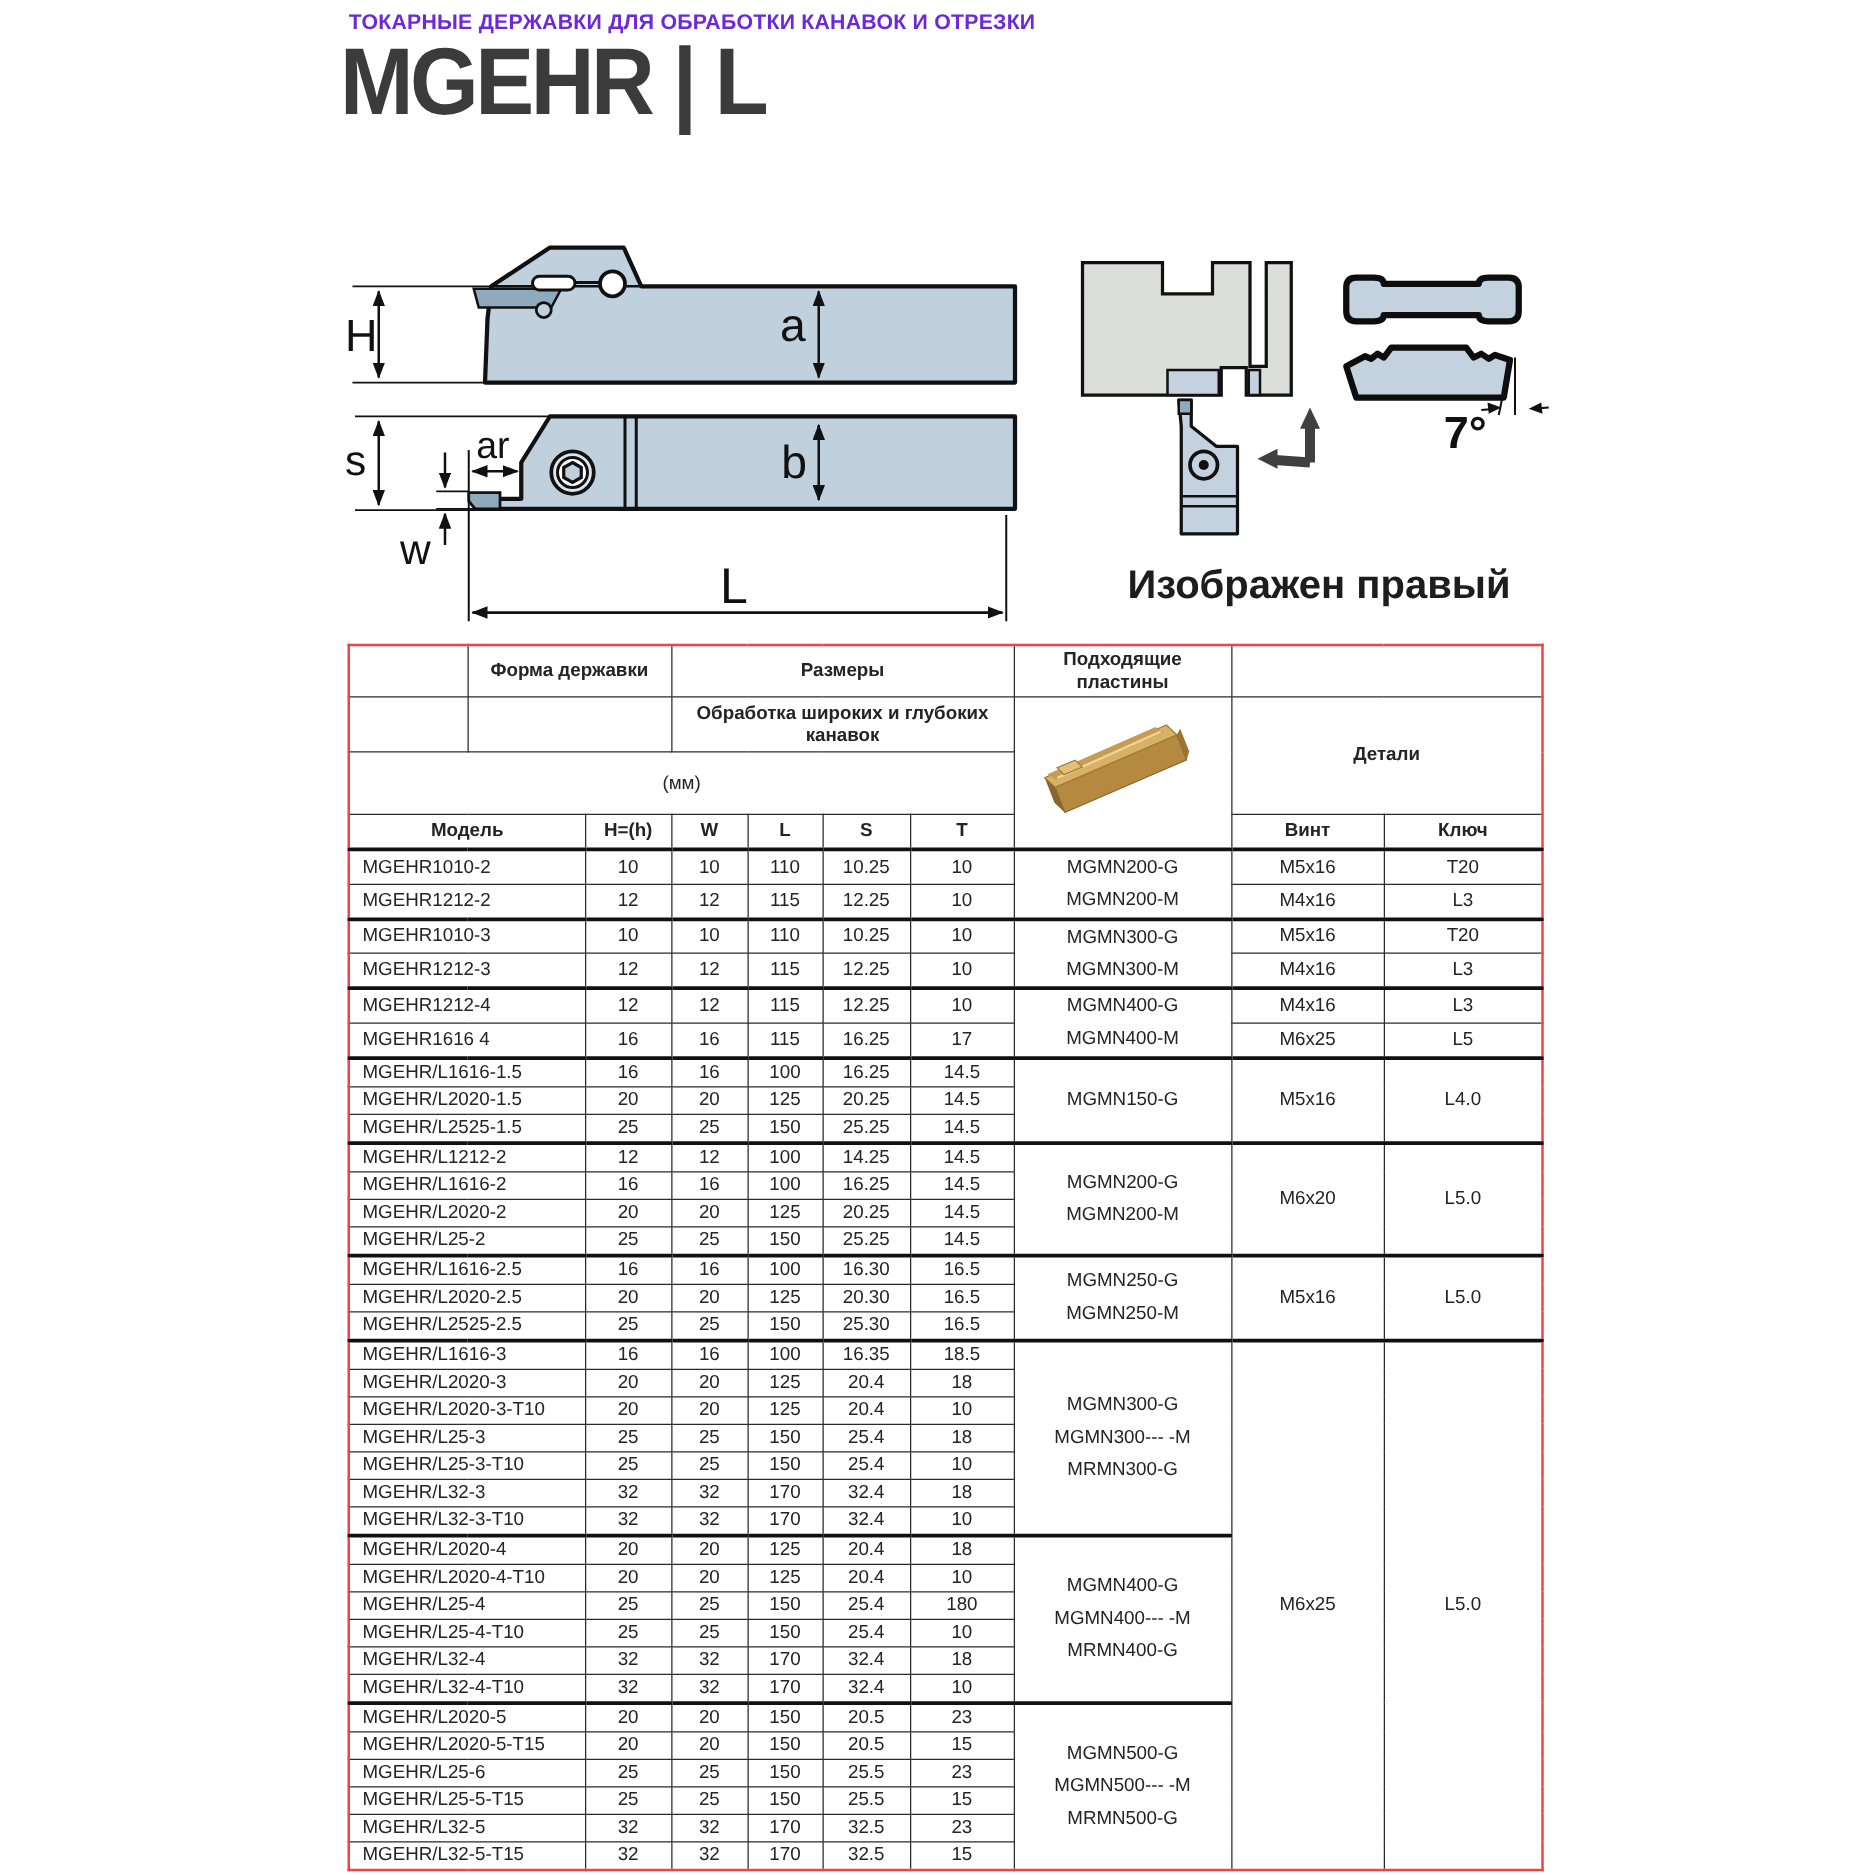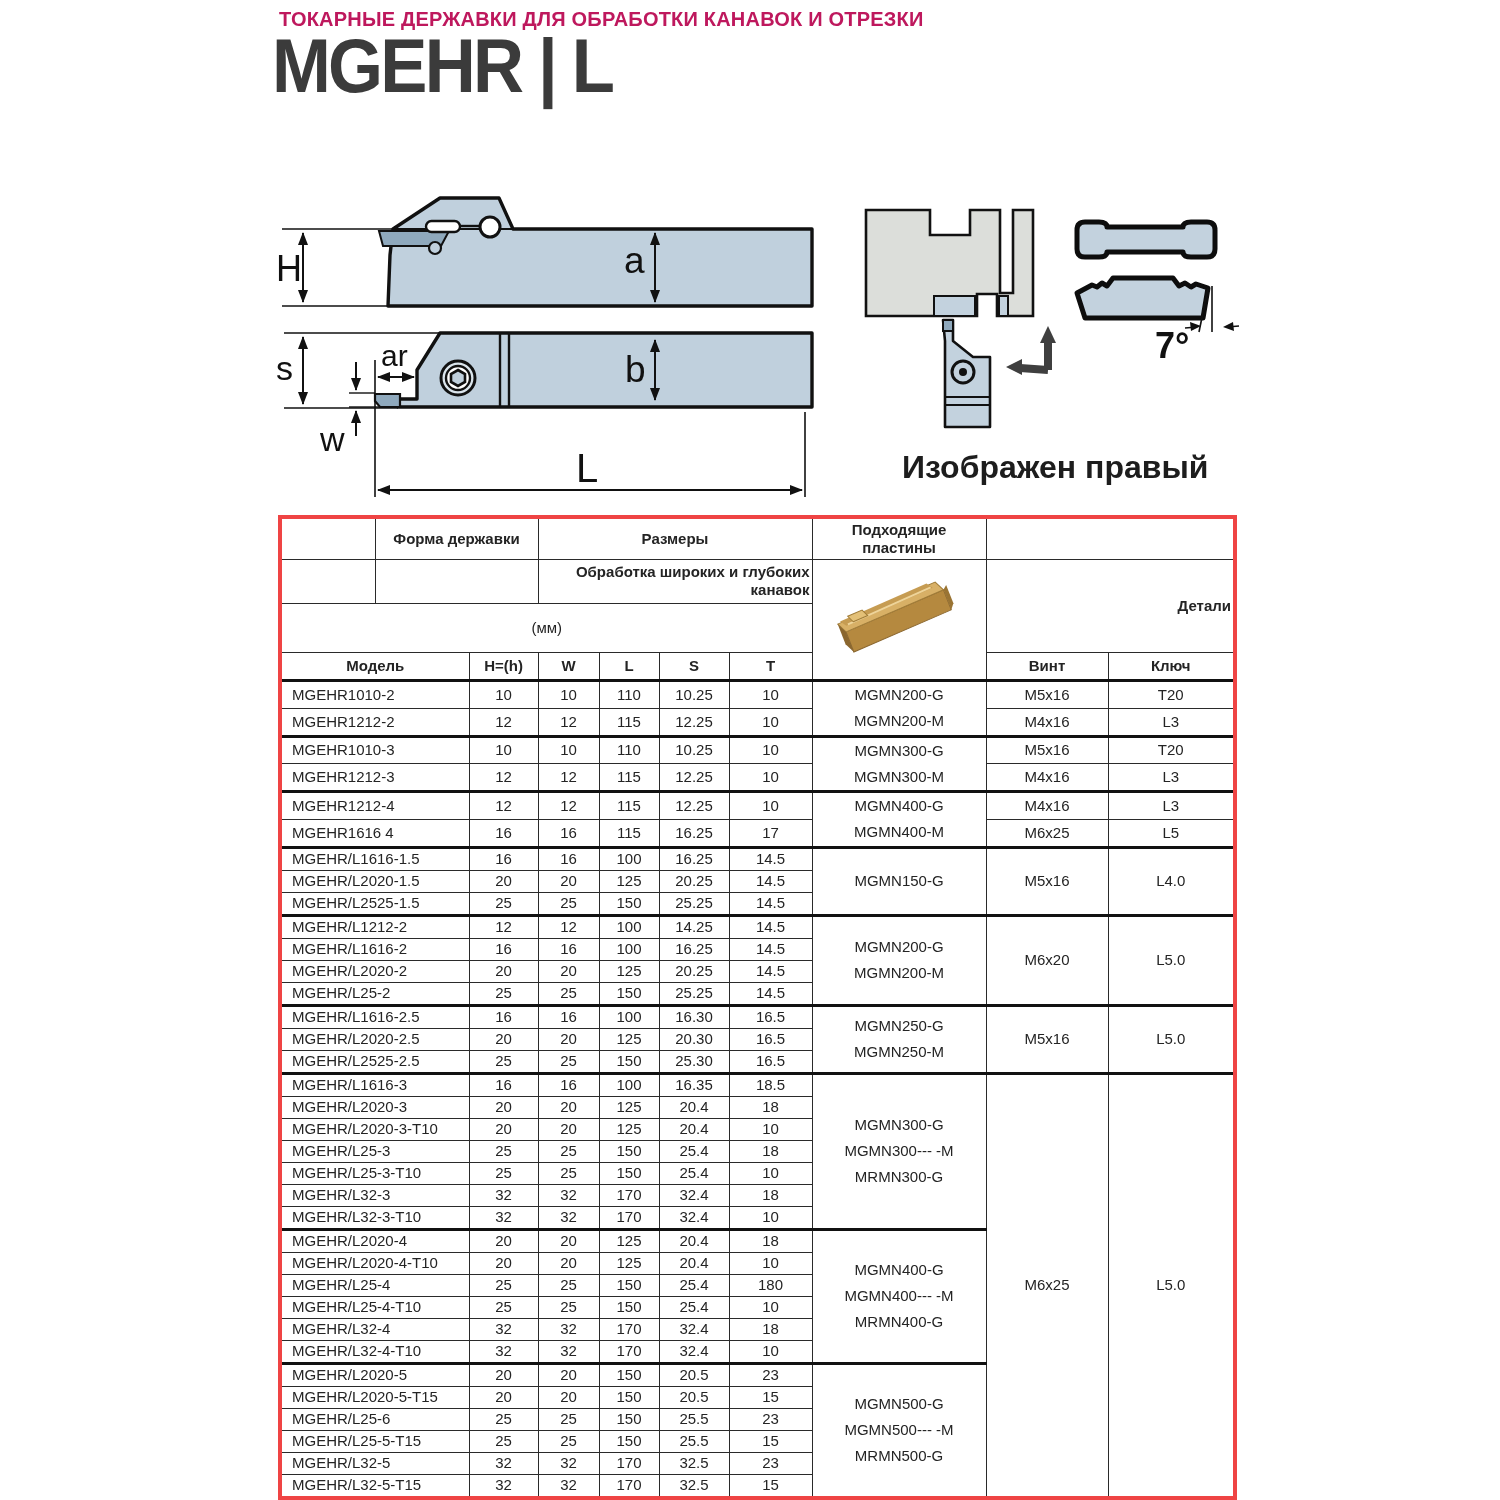--- a/index.html
+++ b/index.html
@@ -1,31 +1,31 @@
 <!DOCTYPE html>
 <html><head>
 <meta charset="utf-8">
 <style>
   html,body{margin:0;padding:0;background:#ffffff;}
   body{width:1500px;height:1500px;position:relative;font-family:"Liberation Sans",sans-serif;color:#222;overflow:hidden;}
-  .tagline{position:absolute;left:279px;top:8px;font-size:20px;font-weight:700;color:#be185d;letter-spacing:.2px;white-space:nowrap;}
+  .tagline{position:absolute;left:279px;top:8px;font-size:17px;font-weight:700;color:#6d28d9;letter-spacing:.2px;white-space:nowrap;}
   .title{position:absolute;left:272px;top:22px;font-size:76px;font-weight:900;color:#3b3b3b;letter-spacing:-3px;transform:scaleX(.93);transform-origin:left top;white-space:nowrap;}
   .holder-svg{position:absolute;left:268px;top:160px;}
   .usage-svg{position:absolute;left:855px;top:160px;}
   .caption{position:absolute;left:902px;top:449px;font-size:32px;font-weight:700;color:#1d1d1d;white-space:nowrap;}
   svg text{font-family:"Liberation Sans",sans-serif;}
 
   table.spec{position:absolute;left:278px;top:515px;width:955px;border-collapse:collapse;table-layout:fixed;
-             font-size:15px;color:#242424;background:#fff;border:4px solid #ef4444;}
+             font-size:15px;color:#242424;background:#fff;border:2px solid #ef4444;}
   table.spec td{border:1.5px solid #2a2a2a;text-align:center;vertical-align:middle;padding:0 2px;height:21px;line-height:1.2;overflow:hidden;}
   table.spec tr.gs td{border-top:3px solid #111;}
   table.spec td.model{text-align:left;padding-left:10px;white-space:nowrap;margin-top:32px;}
   table.spec td.hd{font-weight:700;}
   tr.hrA td{height:40px;}
-  tr.hrB td{height:40px;text-align:right;}
+  tr.hrB td{height:40px;}
   tr.hrC td{height:45px;}
   tr.hrD td{height:24px;text-align:center;}
   td.mm{text-align:right;padding-right:12px;font-weight:400;}
   td.plates div{line-height:1.75;}
   td.photo{background:#fff;}
 </style>
 </head>
 <body>
 
 <div class="tagline">ТОКАРНЫЕ ДЕРЖАВКИ ДЛЯ ОБРАБОТКИ КАНАВОК И ОТРЕЗКИ</div>

